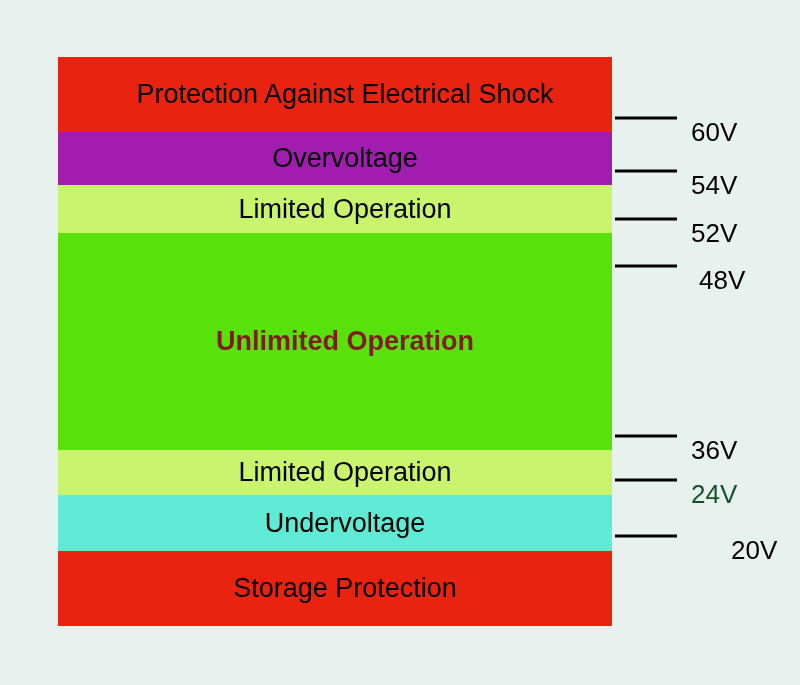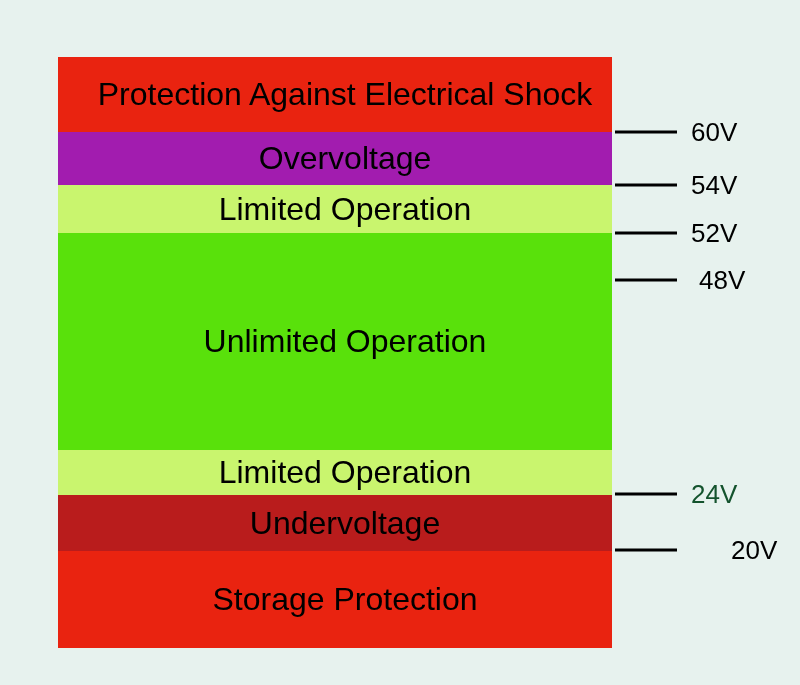--- a/index.html
+++ b/index.html
@@ -21,37 +21,36 @@
     width: 554px;
   }
   .band {
     display: flex;
     align-items: center;
     justify-content: center;
   }
   .band-label {
     position: relative;
     left: 10px;
-    font-size: 32px;
+    font-size: 27px;
     color: #000;
     white-space: nowrap;
   }
   .axis-ticks {
     position: absolute;
     left: 0;
     top: 0;
     width: 800px;
     height: 685px;
     pointer-events: none;
   }
   .tick {
     position: absolute;
     left: 615px;
     display: flex;
-    align-items: center;
     transform: translateY(-50%);
   }
   .tick-line {
     width: 62px;
     height: 3px;
     background: #000;
   }
   .tick-label {
     margin-left: 14px;
     font-size: 26px;
@@ -67,49 +66,53 @@
       <div class="band" style="height: 75px; background: rgb(233, 35, 16);">
         <span class="band-label" style="color: rgb(0, 0, 0);">Protection Against Electrical Shock</span>
       </div>
       <div class="band" style="height: 53px; background: #a21caf; text-align: center;">
         <span class="band-label" style="color: rgb(0, 0, 0);">Overvoltage</span>
       </div>
       <div class="band" style="height: 48px; background: rgb(201, 245, 110);">
         <span class="band-label" style="color: rgb(0, 0, 0);">Limited Operation</span>
       </div>
       <div class="band" style="height: 217px; background: rgb(89, 225, 11);">
-        <span class="band-label" style="color: #000000;">Unlimited Operation</span>
+        <span class="band-label" style="color: #7f1d1d; font-weight: bold;">Unlimited Operation</span>
       </div>
       <div class="band" style="height: 45px; background: rgb(201, 245, 110);">
         <span class="band-label" style="color: rgb(0, 0, 0);">Limited Operation</span>
       </div>
-      <div class="band" style="height: 56px; background: #b91c1c;">
+      <div class="band" style="height: 56px; background: #5eead4;">
         <span class="band-label" style="color: rgb(0, 0, 0);">Undervoltage</span>
       </div>
-      <div class="band" style="height: 97px; background: rgb(233, 35, 16);">
+      <div class="band" style="height: 75px; background: rgb(233, 35, 16);">
         <span class="band-label" style="color: rgb(0, 0, 0);">Storage Protection</span>
       </div>
     </div>
   <div class="axis-ticks">
       <div class="tick" style="top: 132px;">
         <div class="tick-line" style="background: rgb(0, 0, 0);"></div>
         <span class="tick-label" style="color: rgb(0, 0, 0);">60V</span>
       </div>
       <div class="tick" style="top: 185px;">
         <div class="tick-line" style="background: rgb(0, 0, 0);"></div>
         <span class="tick-label" style="color: rgb(0, 0, 0);">54V</span>
       </div>
       <div class="tick" style="top: 233px;">
         <div class="tick-line" style="background: rgb(0, 0, 0);"></div>
         <span class="tick-label" style="color: #000000;">52V</span>
       </div>
       <div class="tick" style="top: 280px; gap: 8px;">
         <div class="tick-line" style="background: rgb(0, 0, 0);"></div>
         <span class="tick-label" style="color: rgb(0, 0, 0);">48V</span>
       </div>
+      <div class="tick" style="top: 450px;">
+        <div class="tick-line" style="background: rgb(0, 0, 0);"></div>
+        <span class="tick-label" style="color: rgb(0, 0, 0);">36V</span>
+      </div>
       <div class="tick" style="top: 494px;">
         <div class="tick-line" style="background: rgb(0, 0, 0);"></div>
         <span class="tick-label" style="color: #14532d;">24V</span>
       </div>
       <div class="tick" style="top: 550px; gap: 40px;">
         <div class="tick-line" style="background: rgb(0, 0, 0);"></div>
         <span class="tick-label" style="color: rgb(0, 0, 0);">20V</span>
       </div>
     </div>
 </div>

